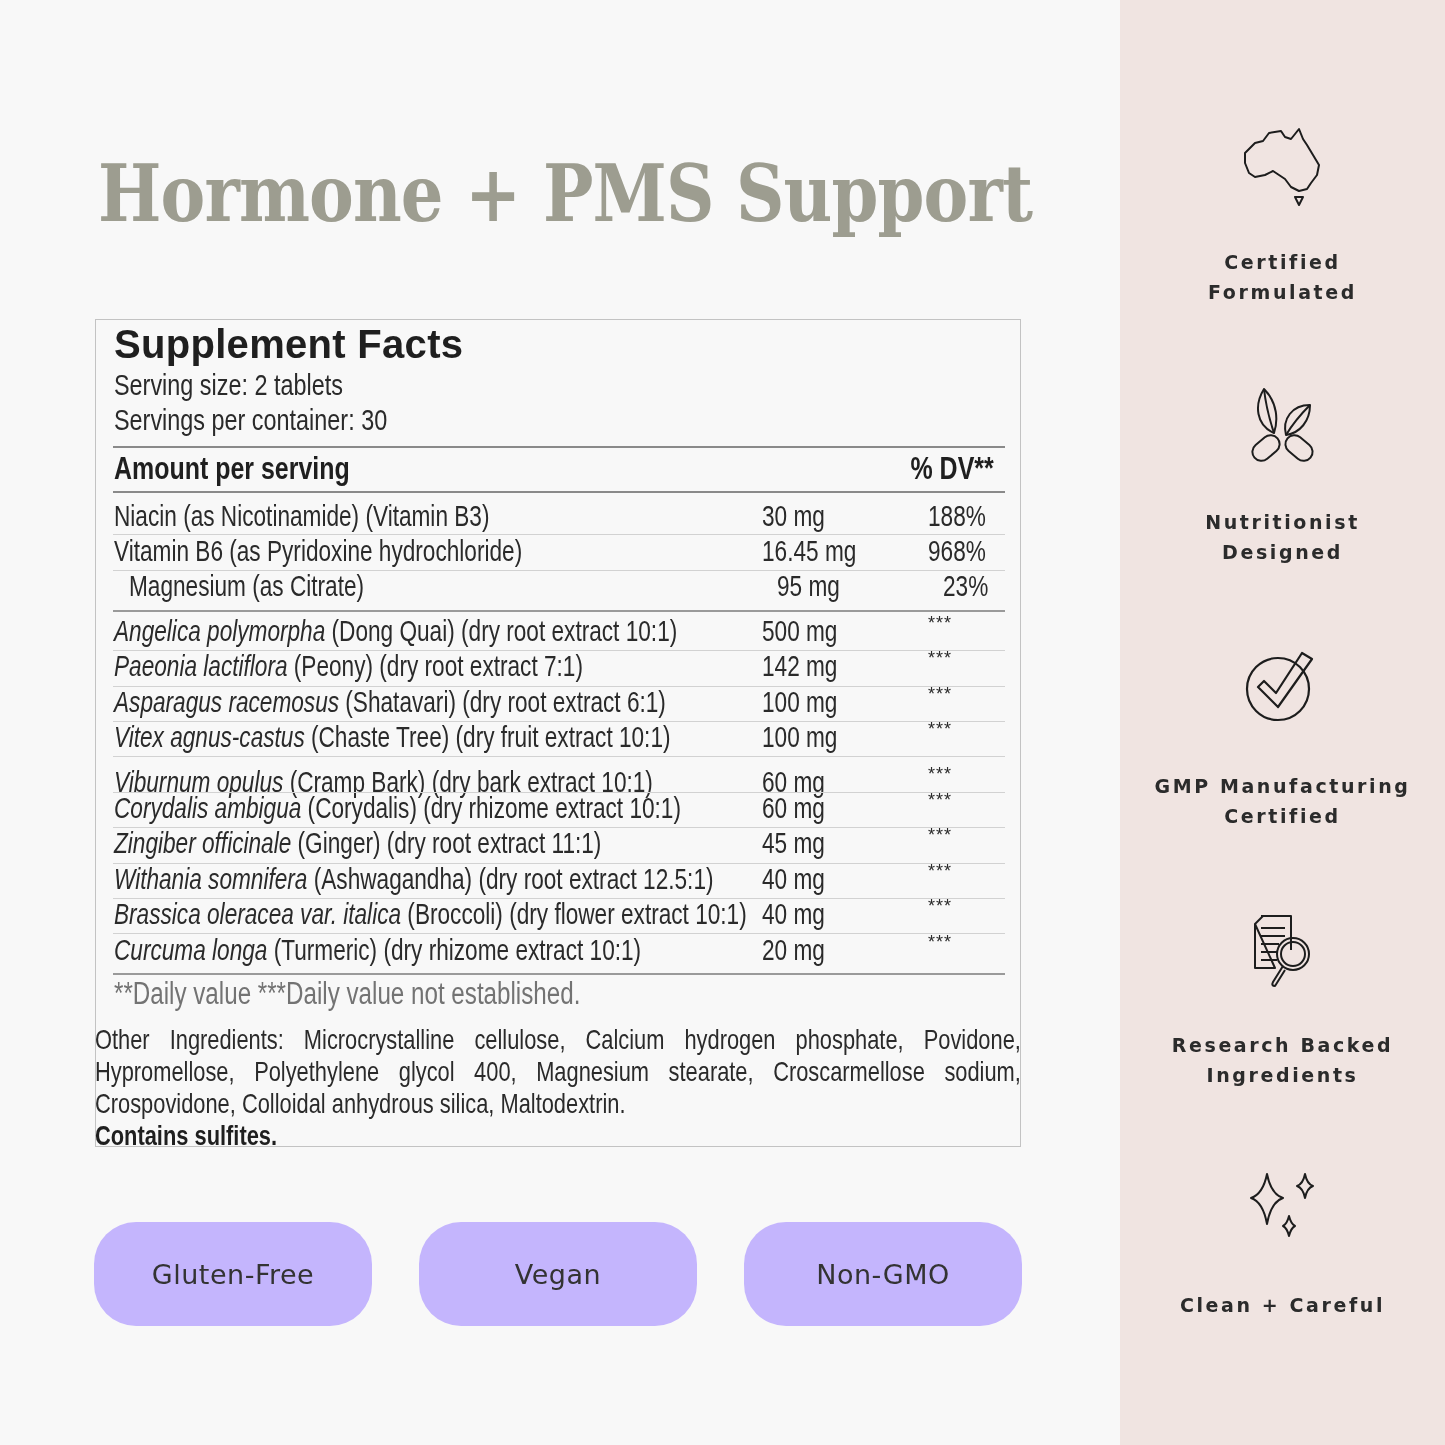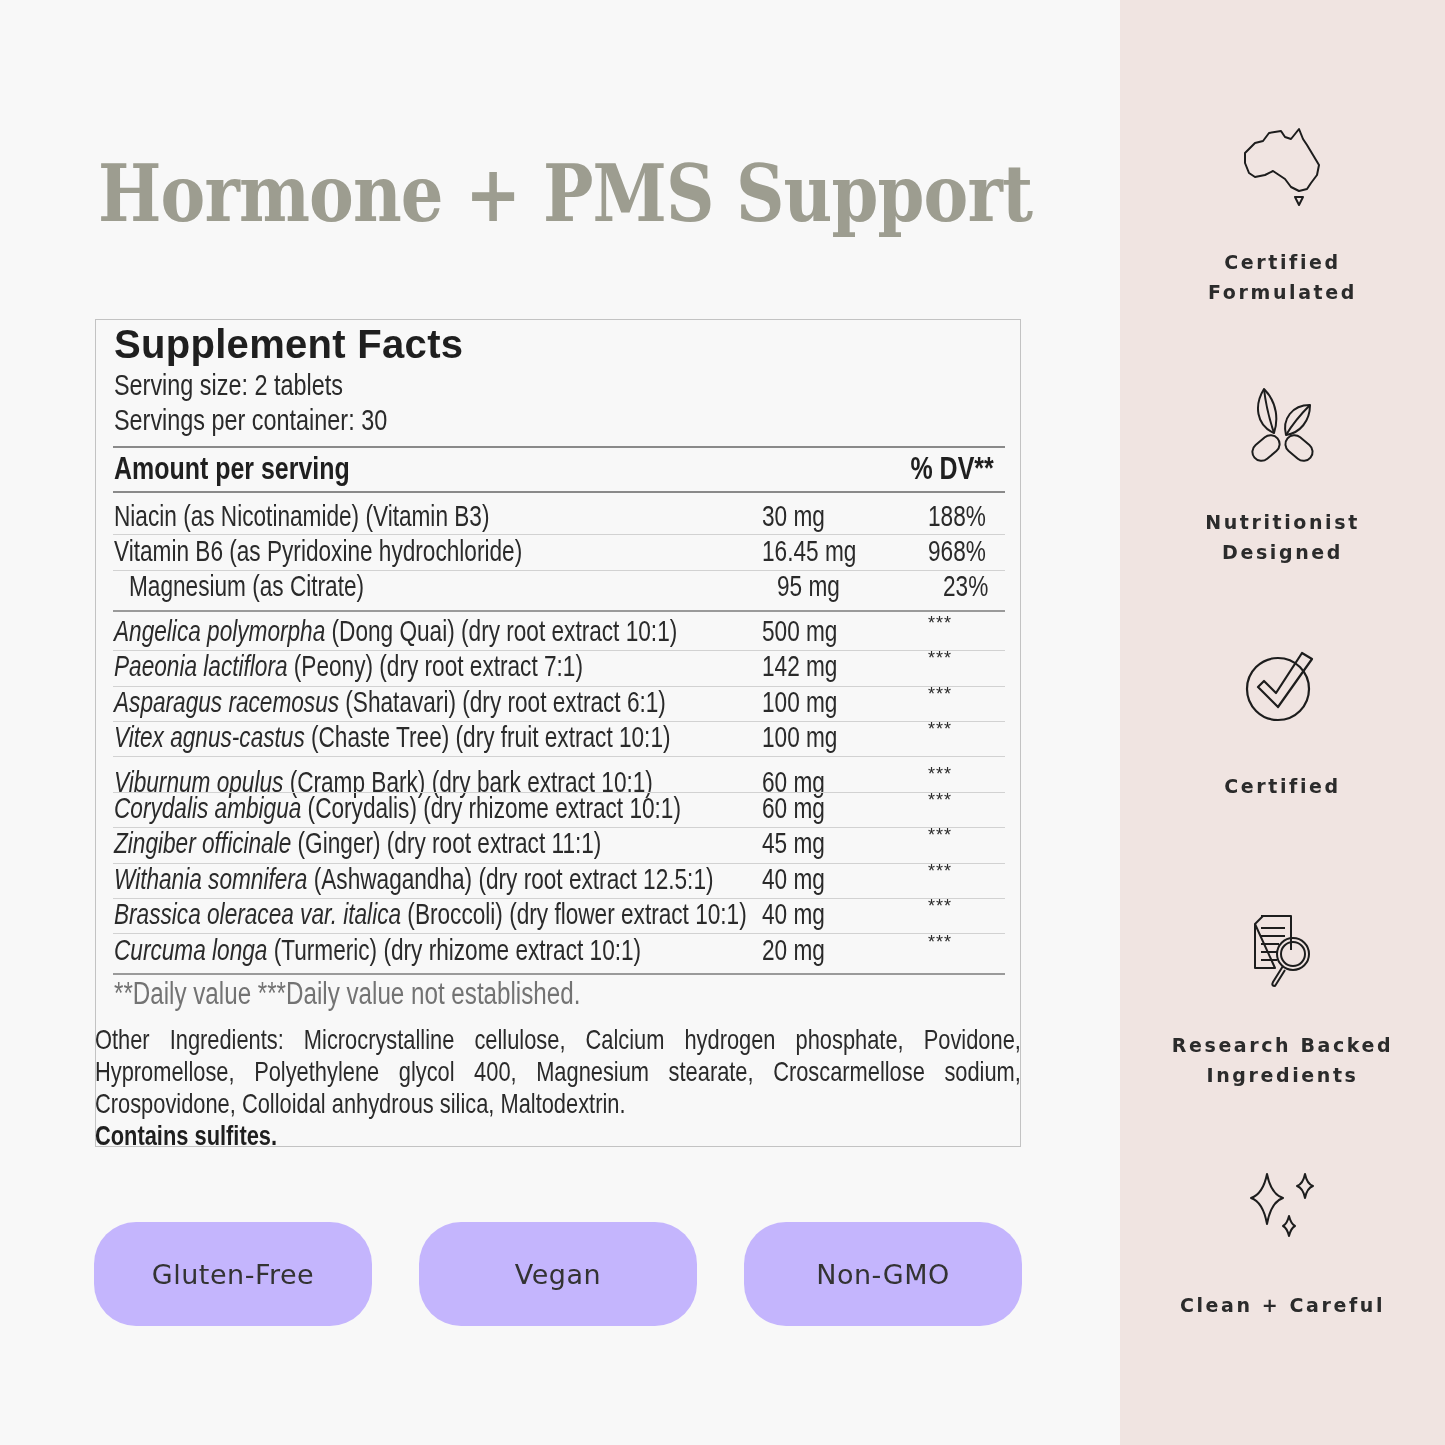--- a/index.html
+++ b/index.html
@@ -206,20 +206,21 @@
   <div class="badge-label">Nutritionist</div>
   <div class="badge-label">Designed</div>
 </div>
 
 <div class="badge" style="top:645px;">
   <svg width="78" height="80" viewBox="0 0 78 80" fill="none" stroke="#1d1d1d" stroke-width="2.2" stroke-linejoin="round">
     <circle cx="34" cy="44" r="31"></circle>
     <path d="M14 42 L20 36 L32 48 L58 8 L68 14 L34 62 Z"></path>
   </svg>
   <div style="height:46px;"></div>
+  <div class="badge-label">GMP Manufacturing</div>
   <div class="badge-label">Certified</div>
 </div>
 
 <div class="badge" style="top:910px;">
   <svg width="64" height="80" viewBox="0 0 64 80" fill="none" stroke="#1d1d1d" stroke-width="2" stroke-linejoin="round">
     <path d="M10 6 L40 6 L40 40 M24 58 L4 58 L4 14 Z"></path>
     <path d="M4 14 L12 6"></path>
     <line x1="10" y1="18" x2="34" y2="18"></line>
     <line x1="10" y1="26" x2="34" y2="26"></line>
     <line x1="10" y1="34" x2="28" y2="34"></line>

